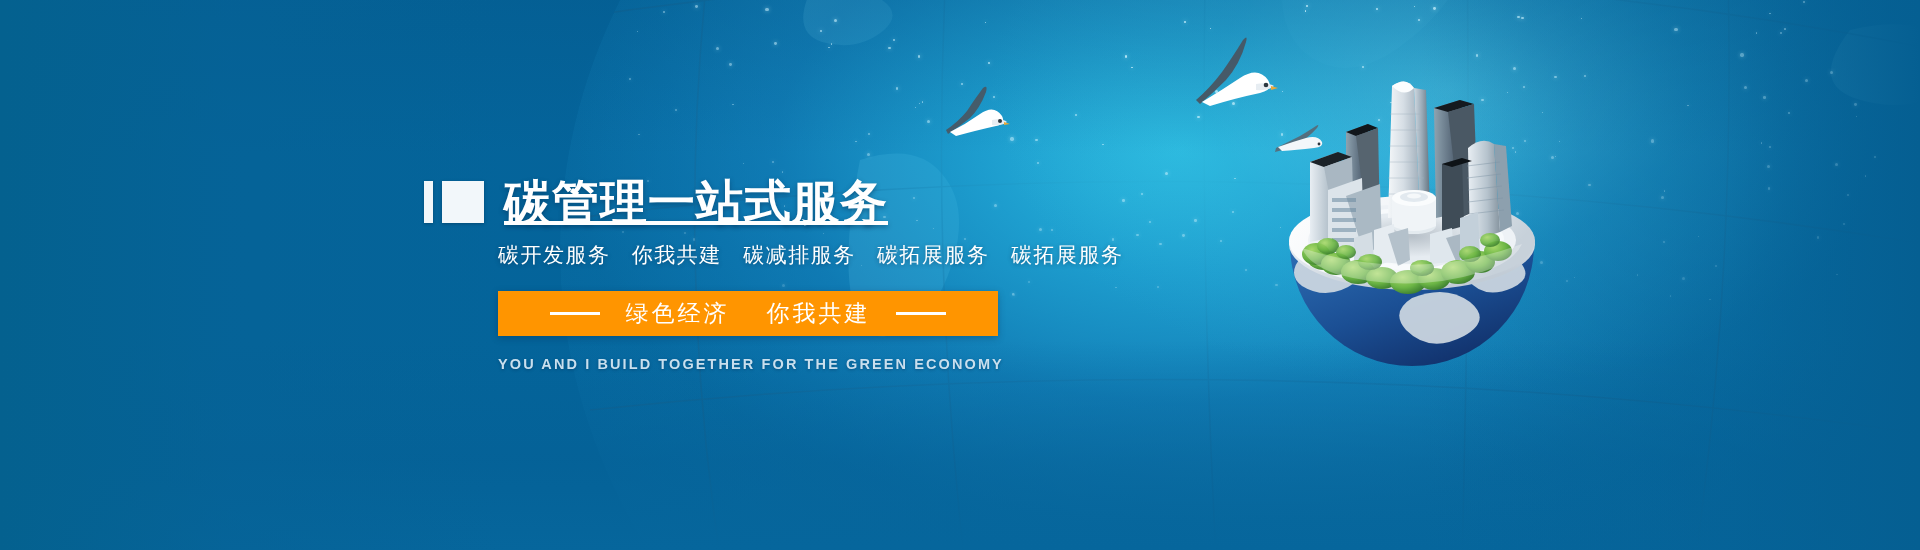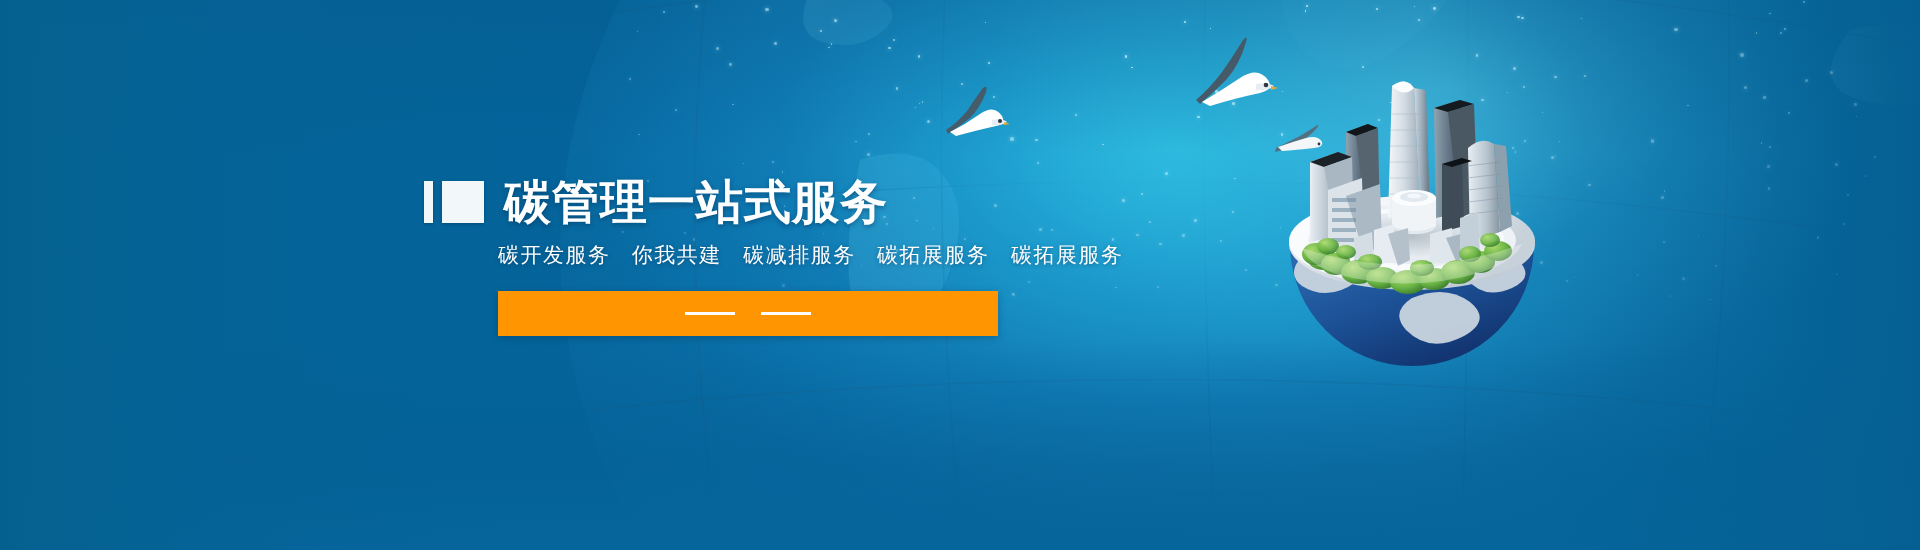--- a/index.html
+++ b/index.html
@@ -103,20 +103,21 @@
   .logo-sq{
     width:42px; height:42px; background:#f2f7fa; display:block;
     box-shadow:0 1px 3px rgba(0,30,55,0.35);
   }
   .title{
     font-size:47px; line-height:1;
     font-weight:700; color:#ffffff;
     letter-spacing:1px;
     text-shadow:0 2px 5px rgba(0,40,75,0.45);
     white-space:nowrap;
+    text-decoration:underline;
   }
   .subtitle{
     margin-top:16px; margin-left:74px;
     font-size:21px; letter-spacing:1.5px;
     color:#ffffff; font-weight:500;
     text-shadow:0 1px 4px rgba(0,40,75,0.45);
     white-space:nowrap;
   }
   .sub-item{ margin-right:14px; }
   .sub-item:last-child{ margin-right:0; }
@@ -594,18 +595,24 @@
     <div class="subtitle">
       <span class="sub-item">碳开发服务</span>
       <span class="sub-item">你我共建</span>
       <span class="sub-item">碳减排服务</span>
       <span class="sub-item">碳拓展服务</span>
       <span class="sub-item">碳拓展服务</span>
     </div>
 
     <div class="orange-bar">
       <i class="ob-dash"></i>
+      <span class="ob-text">
+        <span>绿色经济</span>
+        <span class="gap"></span>
+        <span>你我共建</span>
+      </span>
       <i class="ob-dash"></i>
     </div>
 
+    <div class="tagline">YOU AND I BUILD TOGETHER FOR THE GREEN ECONOMY</div>
   </div>
 
 </div>
 
 </body></html>

